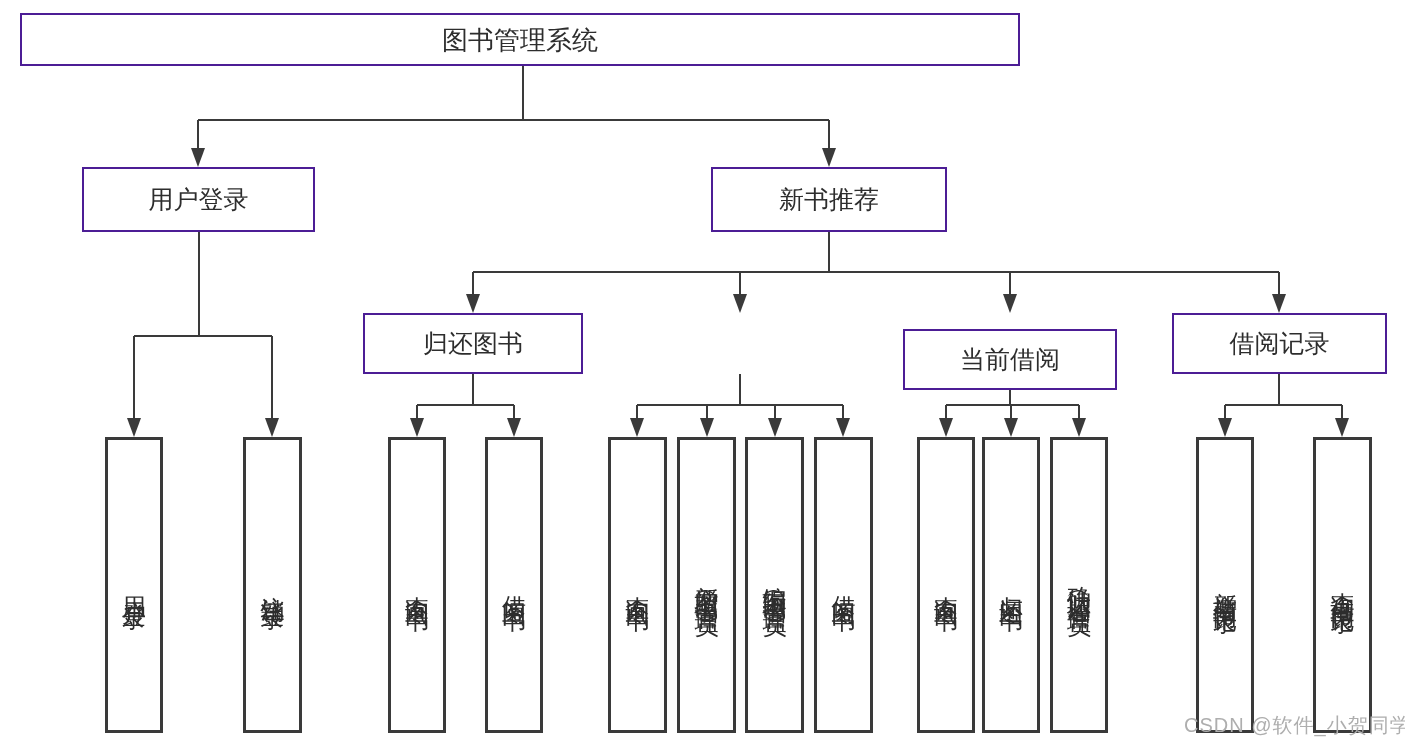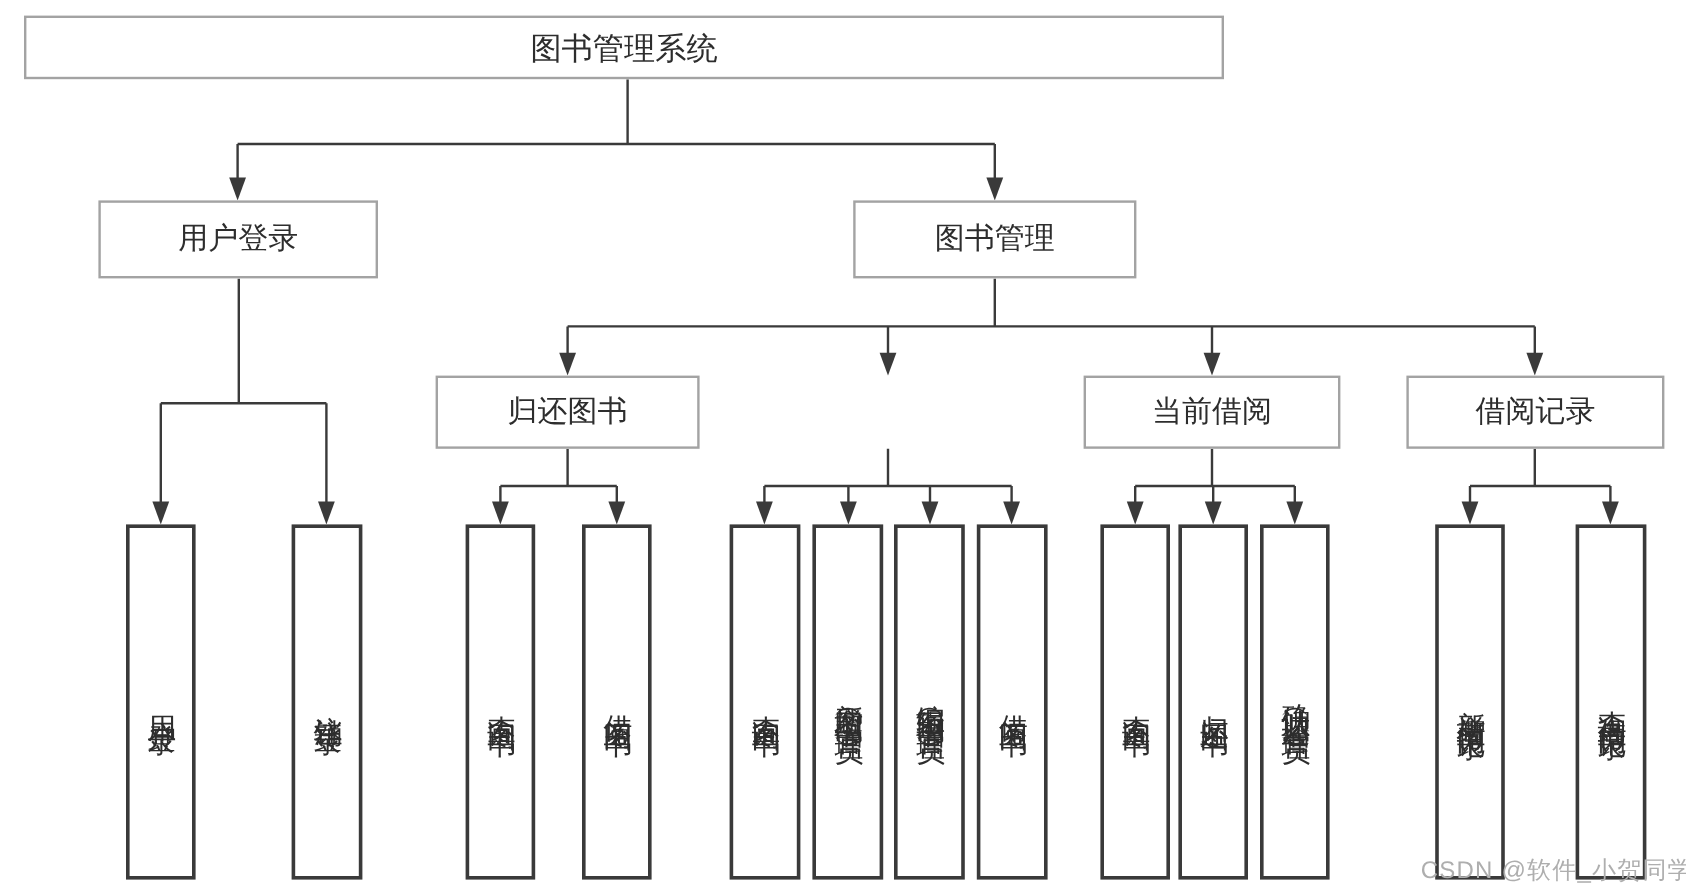--- a/index.html
+++ b/index.html
@@ -8,21 +8,21 @@
     width:1405px;height:747px;
     background:#ffffff;
     font-family:"Liberation Sans", sans-serif;
     overflow:hidden;
   }
   .wires{position:absolute;left:0;top:0;width:1405px;height:747px;}
   .node{
     position:absolute;
     box-sizing:border-box;
     background:#ffffff;
-    border:2px solid #a3a3a3;
+    border:2px solid #4c1d95;
     display:flex;align-items:center;justify-content:center;
     color:#2d2d2d;
     font-size:25px;
     line-height:1;
     white-space:nowrap;
   }
   .node.root{font-size:26px;}
   .vbox{
     position:absolute;
     box-sizing:border-box;
@@ -89,24 +89,24 @@
       <polygon points="1004,418 1018,418 1011,437"></polygon>
       <polygon points="1072,418 1086,418 1079,437"></polygon>
       <polygon points="1218,418 1232,418 1225,437"></polygon>
       <polygon points="1335,418 1349,418 1342,437"></polygon>
     </g>
   </svg>
 
   <div class="node root" style="left:20px;top:13px;width:1000px;height:53px;">图书管理系统</div>
 
   <div class="node" style="left:82px;top:167px;width:233px;height:65px;">用户登录</div>
-  <div class="node" style="left:711px;top:167px;width:236px;height:65px;">图书管理</div>
+  <div class="node" style="left:711px;top:167px;width:236px;height:65px;">新书推荐</div>
 
   <div class="node" style="left:363px;top:313px;width:220px;height:61px;">归还图书</div>
-  <div class="node" style="left:903px;top:313px;width:214px;height:61px;">当前借阅</div>
+  <div class="node" style="left:903px;top:329px;width:214px;height:61px;">当前借阅</div>
   <div class="node" style="left:1172px;top:313px;width:215px;height:61px;text-align:right;">借阅记录</div>
 
   <div class="vbox" style="left:105px;top:437px;width:58px;height:296px;">
     <span>用户登录</span>
   </div>
   <div class="vbox" style="left:243px;top:437px;width:59px;height:296px;">
     <span>注销登录</span>
   </div>
 
   <div class="vbox" style="left:388px;top:437px;width:58px;height:296px;">

